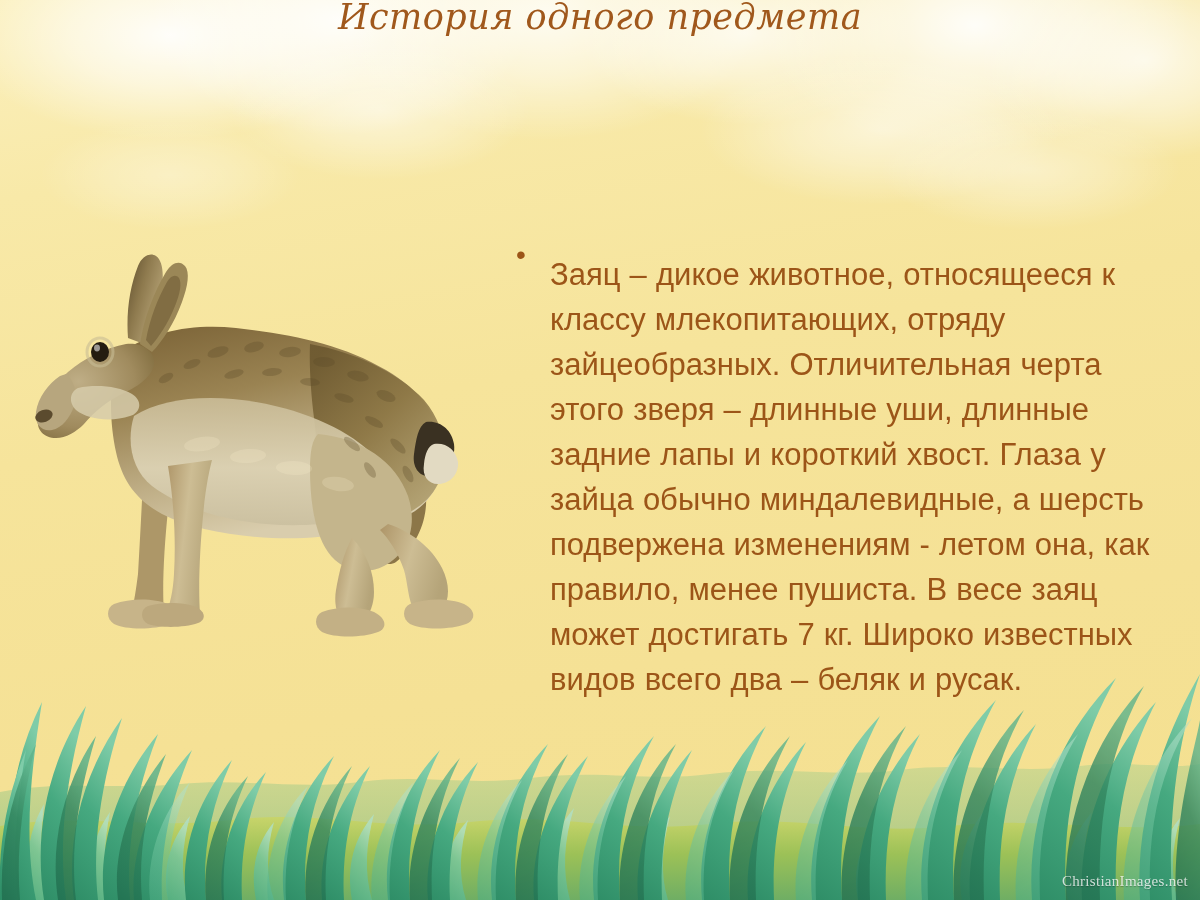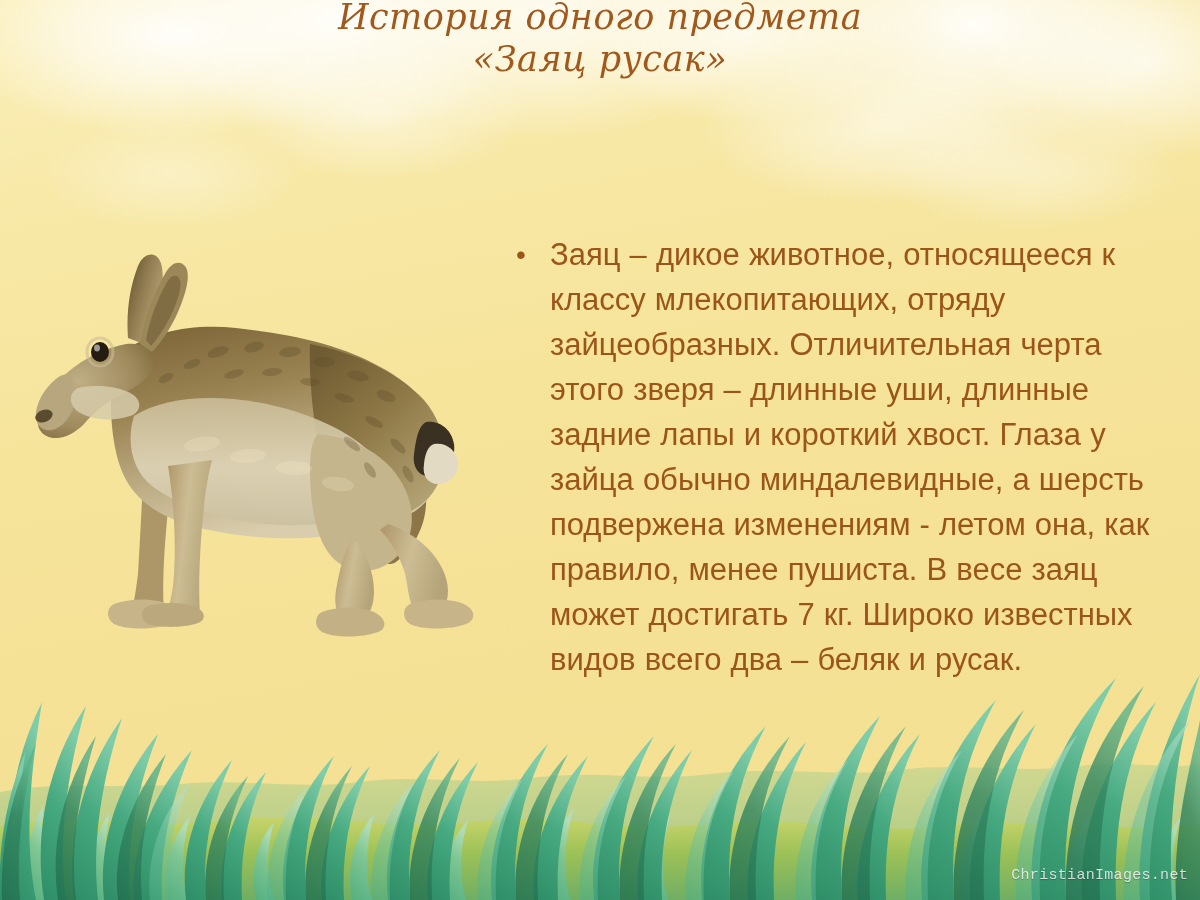--- a/index.html
+++ b/index.html
@@ -70,20 +70,21 @@
     padding-left: 8px;
   }
   .body-text {
     flex: 1 1 auto;
     font-family: "Liberation Sans", sans-serif;
     font-size: 31px;
     line-height: 45px;
     color: #9C5518;
     text-align: left;
     word-spacing: .5px;
+    margin-top: 20px;
   }
 
   
   .hare-wrap {
     position: absolute;
     left: 22px; top: 248px;
     width: 470px; height: 395px;
     z-index: 5;
   }
   .hare-wrap svg { display: block; width: 100%; height: 100%; }
@@ -93,23 +94,23 @@
     position: absolute;
     left: 0; bottom: 0;
     width: 1200px; height: 260px;
     z-index: 4;
   }
   .grass svg { display: block; width: 100%; height: 100%; }
 
   
   .watermark {
     position: absolute;
-    right: 12px; bottom: 16px;
+    right: 12px; bottom: 10px;
     z-index: 9;
-    font-family: Liberation Mono, monospace;
+    font-family: Liberation Serif, serif;
     font-size: 15px;
     color: rgba(255,255,255,0.78);
     letter-spacing: .3px;
     text-shadow: 0 1px 1px rgba(0,0,0,0.25);
   }
 </style>
 </head>
 <body>
 
 <div id="slide">
@@ -122,21 +123,20 @@
     <div class="cloud c5"></div>
     <div class="cloud c6"></div>
     <div class="cloud c7"></div>
     <div class="cloud c8"></div>
     <div class="cloud c9"></div>
     <div class="cloud c10"></div>
   </div>
 
   <div class="title-block">
     <div class="title-line">История одного предмета</div>
-    <div class="title-line">«Заяц русак»</div>
   </div>
 
   <div class="hare-wrap">
     <svg viewBox="0 0 470 395" xmlns="http://www.w3.org/2000/svg">
       <defs>
         <linearGradient id="backFur" x1="0" y1="0" x2="0.35" y2="1">
           <stop offset="0%" stop-color="#7A6236"></stop>
           <stop offset="38%" stop-color="#9A8352"></stop>
           <stop offset="72%" stop-color="#BFAE86"></stop>
           <stop offset="100%" stop-color="#D9CDAD"></stop>

